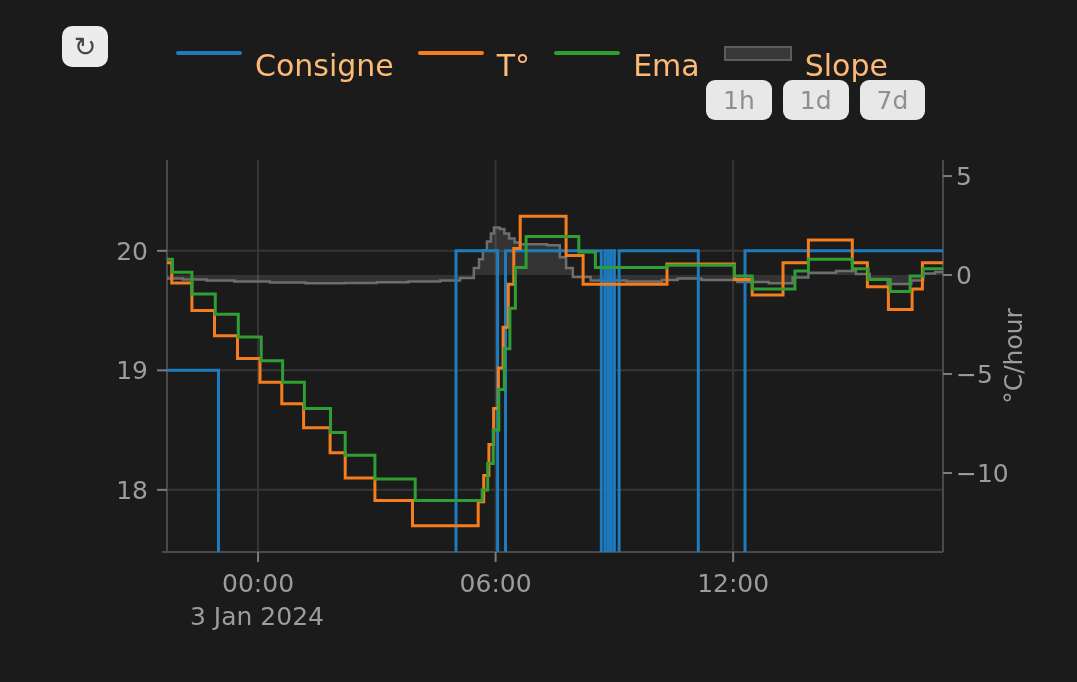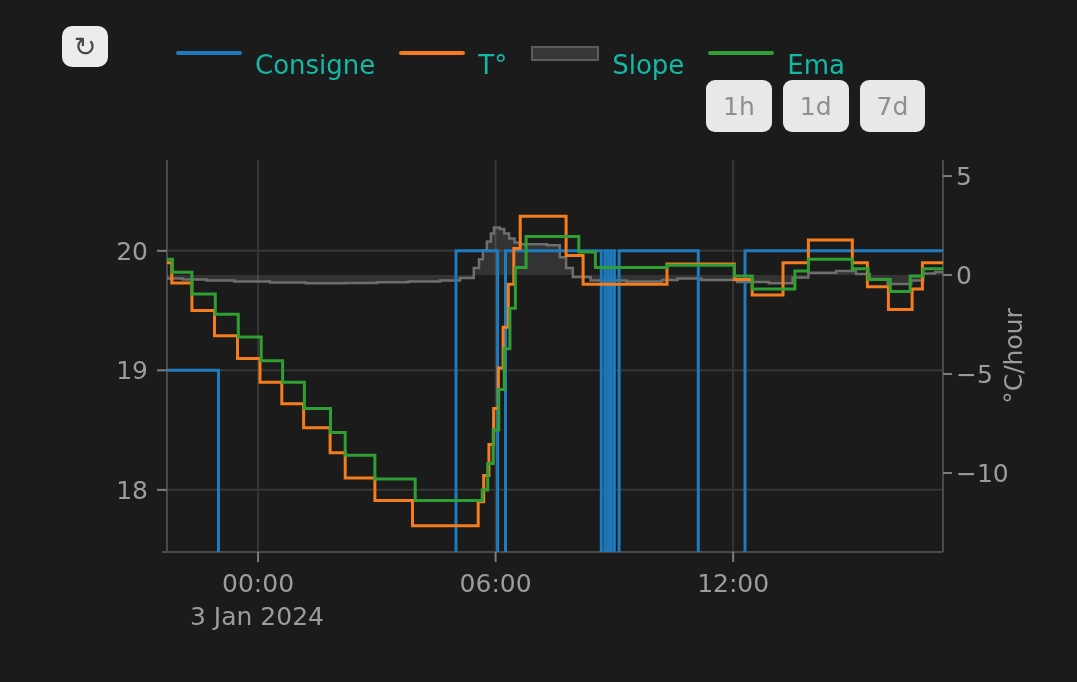--- a/index.html
+++ b/index.html
@@ -17,24 +17,24 @@
     position:absolute;left:176px;top:36px;height:34px;
     display:flex;align-items:center;gap:24px;
   }
   .legend-item{display:flex;align-items:center;gap:13px;cursor:pointer;}
   .swatch{display:inline-block;}
   .swatch.line{width:66px;height:4px;border-radius:2px;}
   .swatch.area{
     width:68px;height:15px;box-sizing:border-box;
     border:2px solid #5c5c5c;background:#383838;
   }
-  .legend-label{color:#14b8a6;font-size:26px;white-space:nowrap;margin-top:24px;}
+  .legend-label{color:#fdba74;font-size:30px;white-space:nowrap;margin-top:24px;}
   .ranges{position:absolute;left:706px;top:80px;display:flex;gap:11px;}
   .range-btn{
-    height:52px;padding:0 17px;border:none;border-radius:9px;
+    height:40px;padding:0 17px;border:none;border-radius:9px;
     background:#e8e8e8;color:#8f8f8f;font-size:25px;cursor:pointer;
     font-family:"DejaVu Sans",sans-serif;
   }
   .chart-wrap{position:absolute;left:0;top:0;width:1077px;height:682px;}
   #chart-svg text{font-family:"DejaVu Sans",sans-serif;}
 </style>
 </head>
 <body>
 
 <div class="chart-wrap">
@@ -90,26 +90,26 @@
 <div class="legend">
   <div class="legend-item">
     <span class="swatch line" style="background: rgb(31, 123, 192);"></span>
     <span class="legend-label">Consigne</span>
   </div>
   <div class="legend-item">
     <span class="swatch line" style="background: rgb(245, 125, 29);"></span>
     <span class="legend-label">T°</span>
   </div>
   <div class="legend-item">
+    <span class="swatch line" style="background: rgb(47, 158, 51);"></span>
+    <span class="legend-label">Ema</span>
+  </div>
+  <div class="legend-item">
     <span class="swatch area"></span>
     <span class="legend-label">Slope</span>
-  </div>
-  <div class="legend-item">
-    <span class="swatch line" style="background: rgb(47, 158, 51);"></span>
-    <span class="legend-label">Ema</span>
   </div>
 </div>
 
 <div class="ranges">
   <button class="range-btn">1h</button>
   <button class="range-btn">1d</button>
   <button class="range-btn">7d</button>
 </div>
 
 </body></html>

